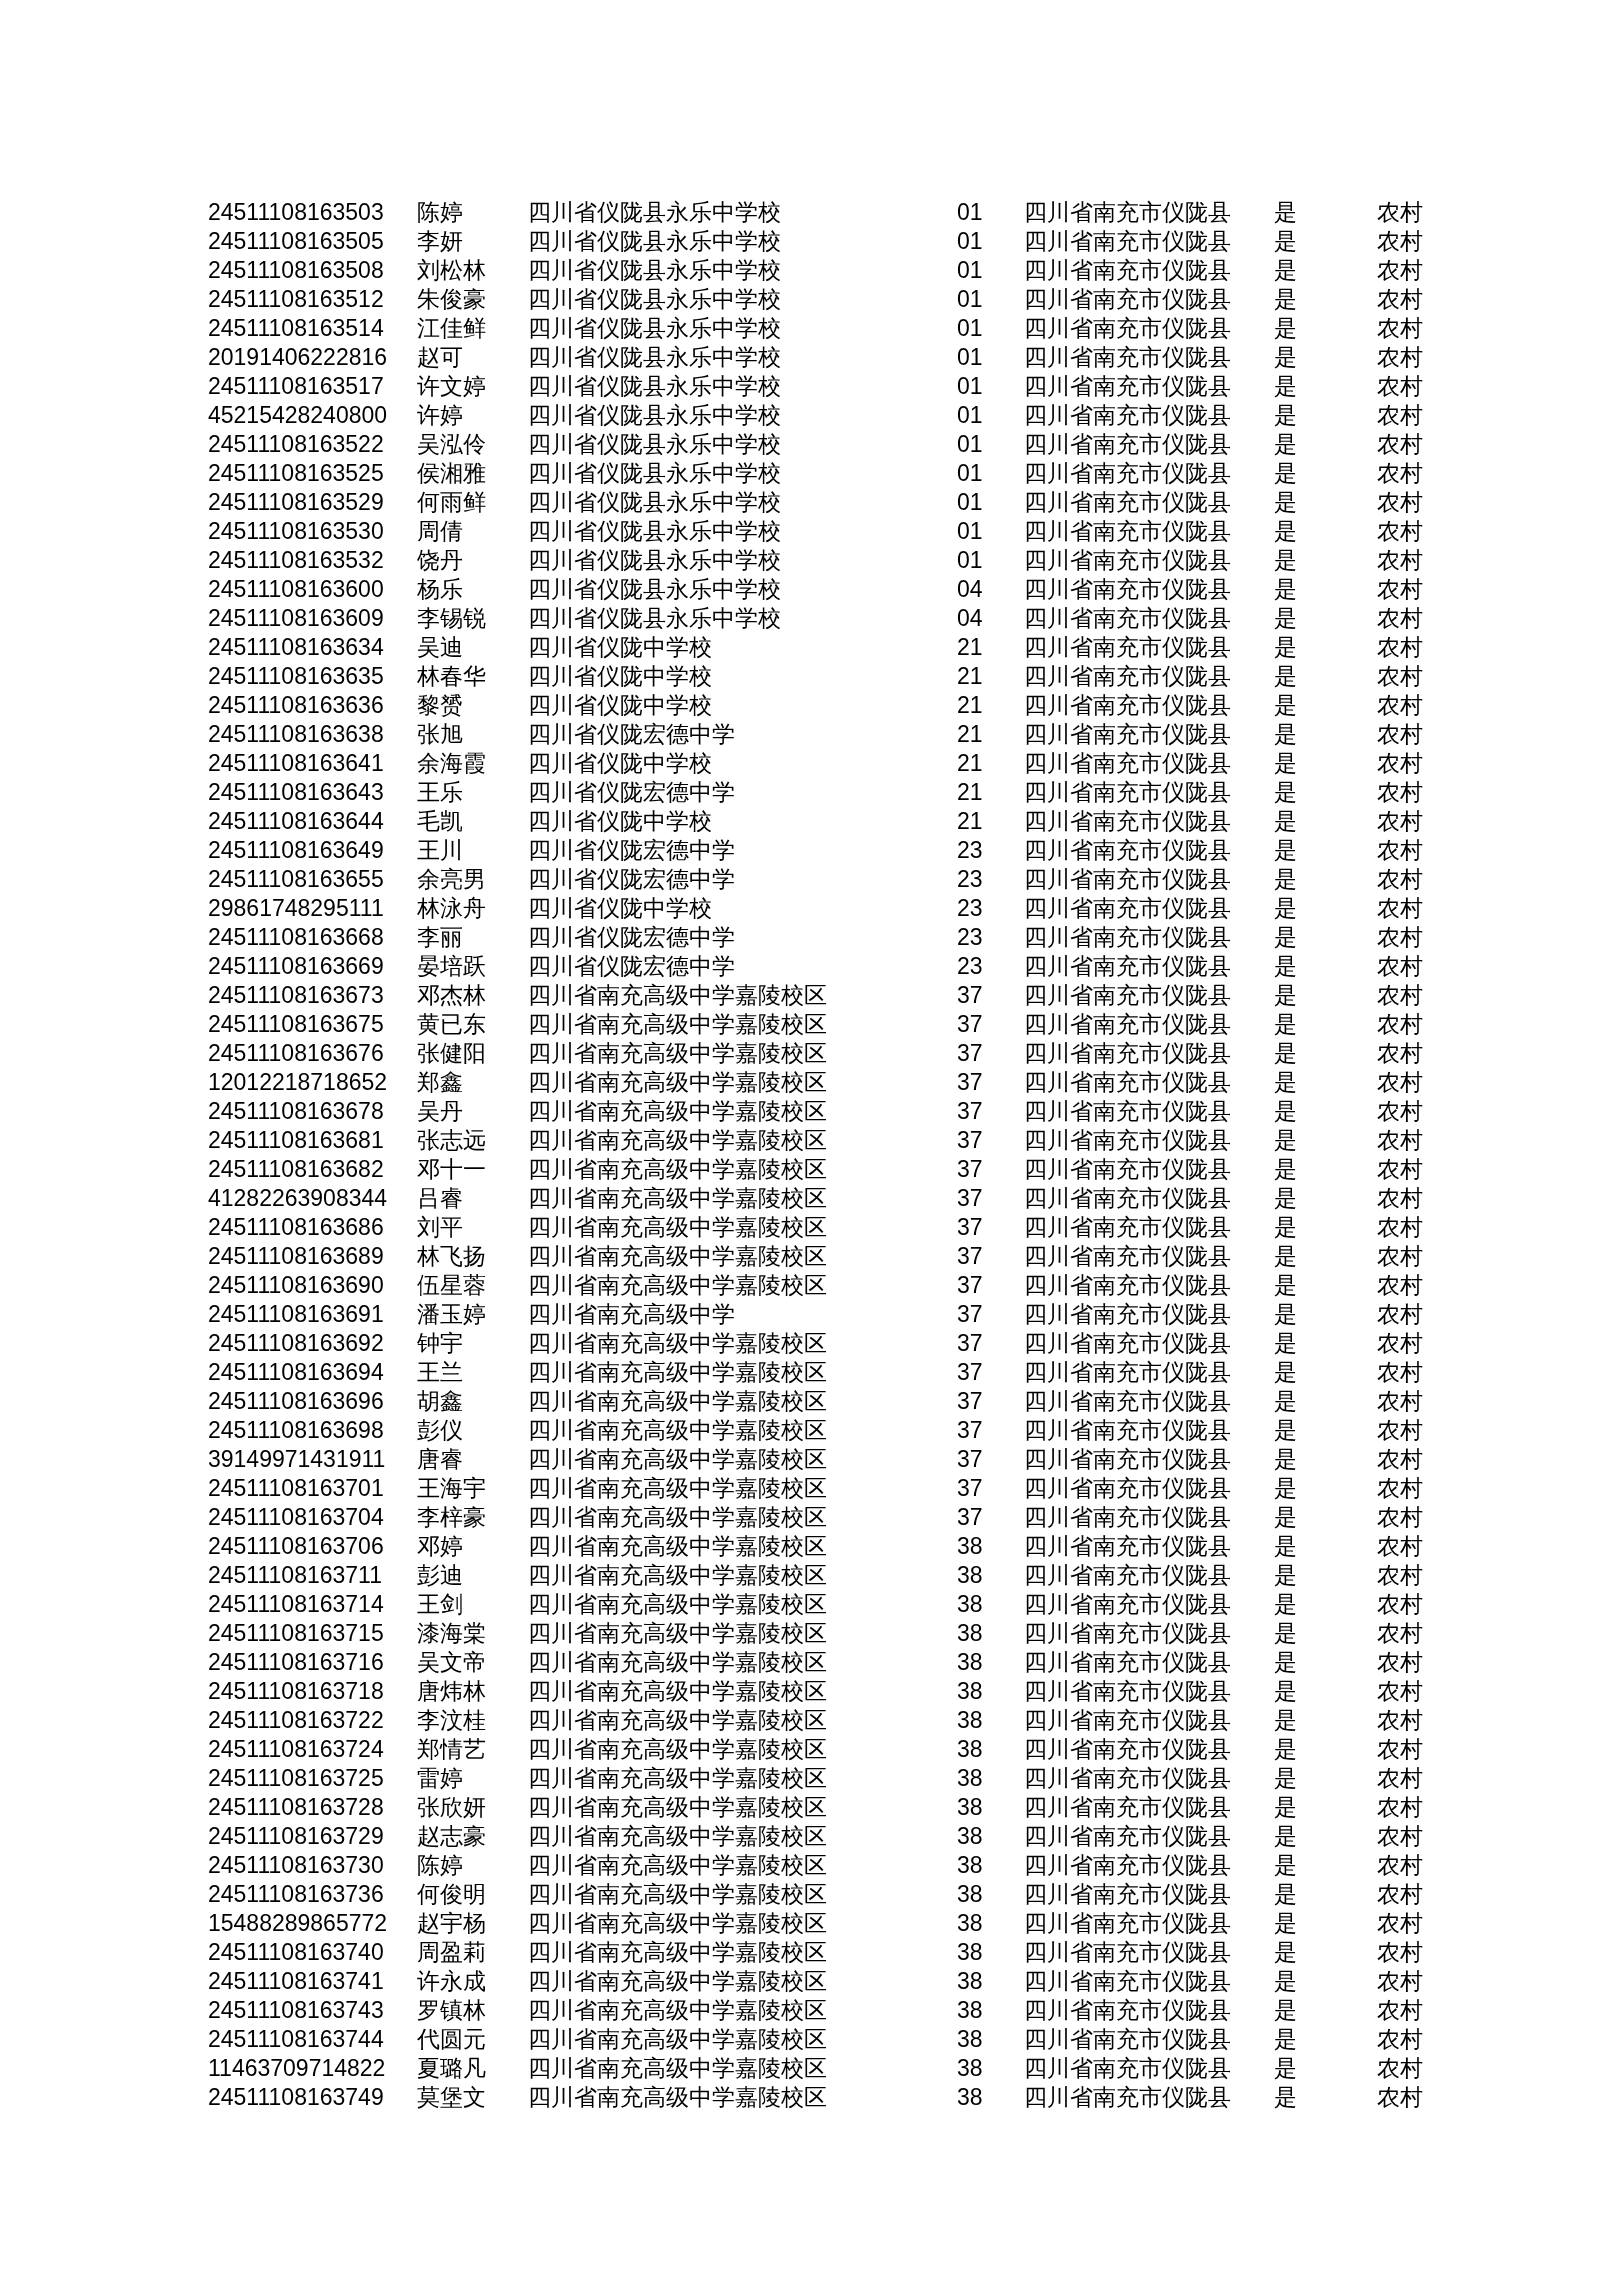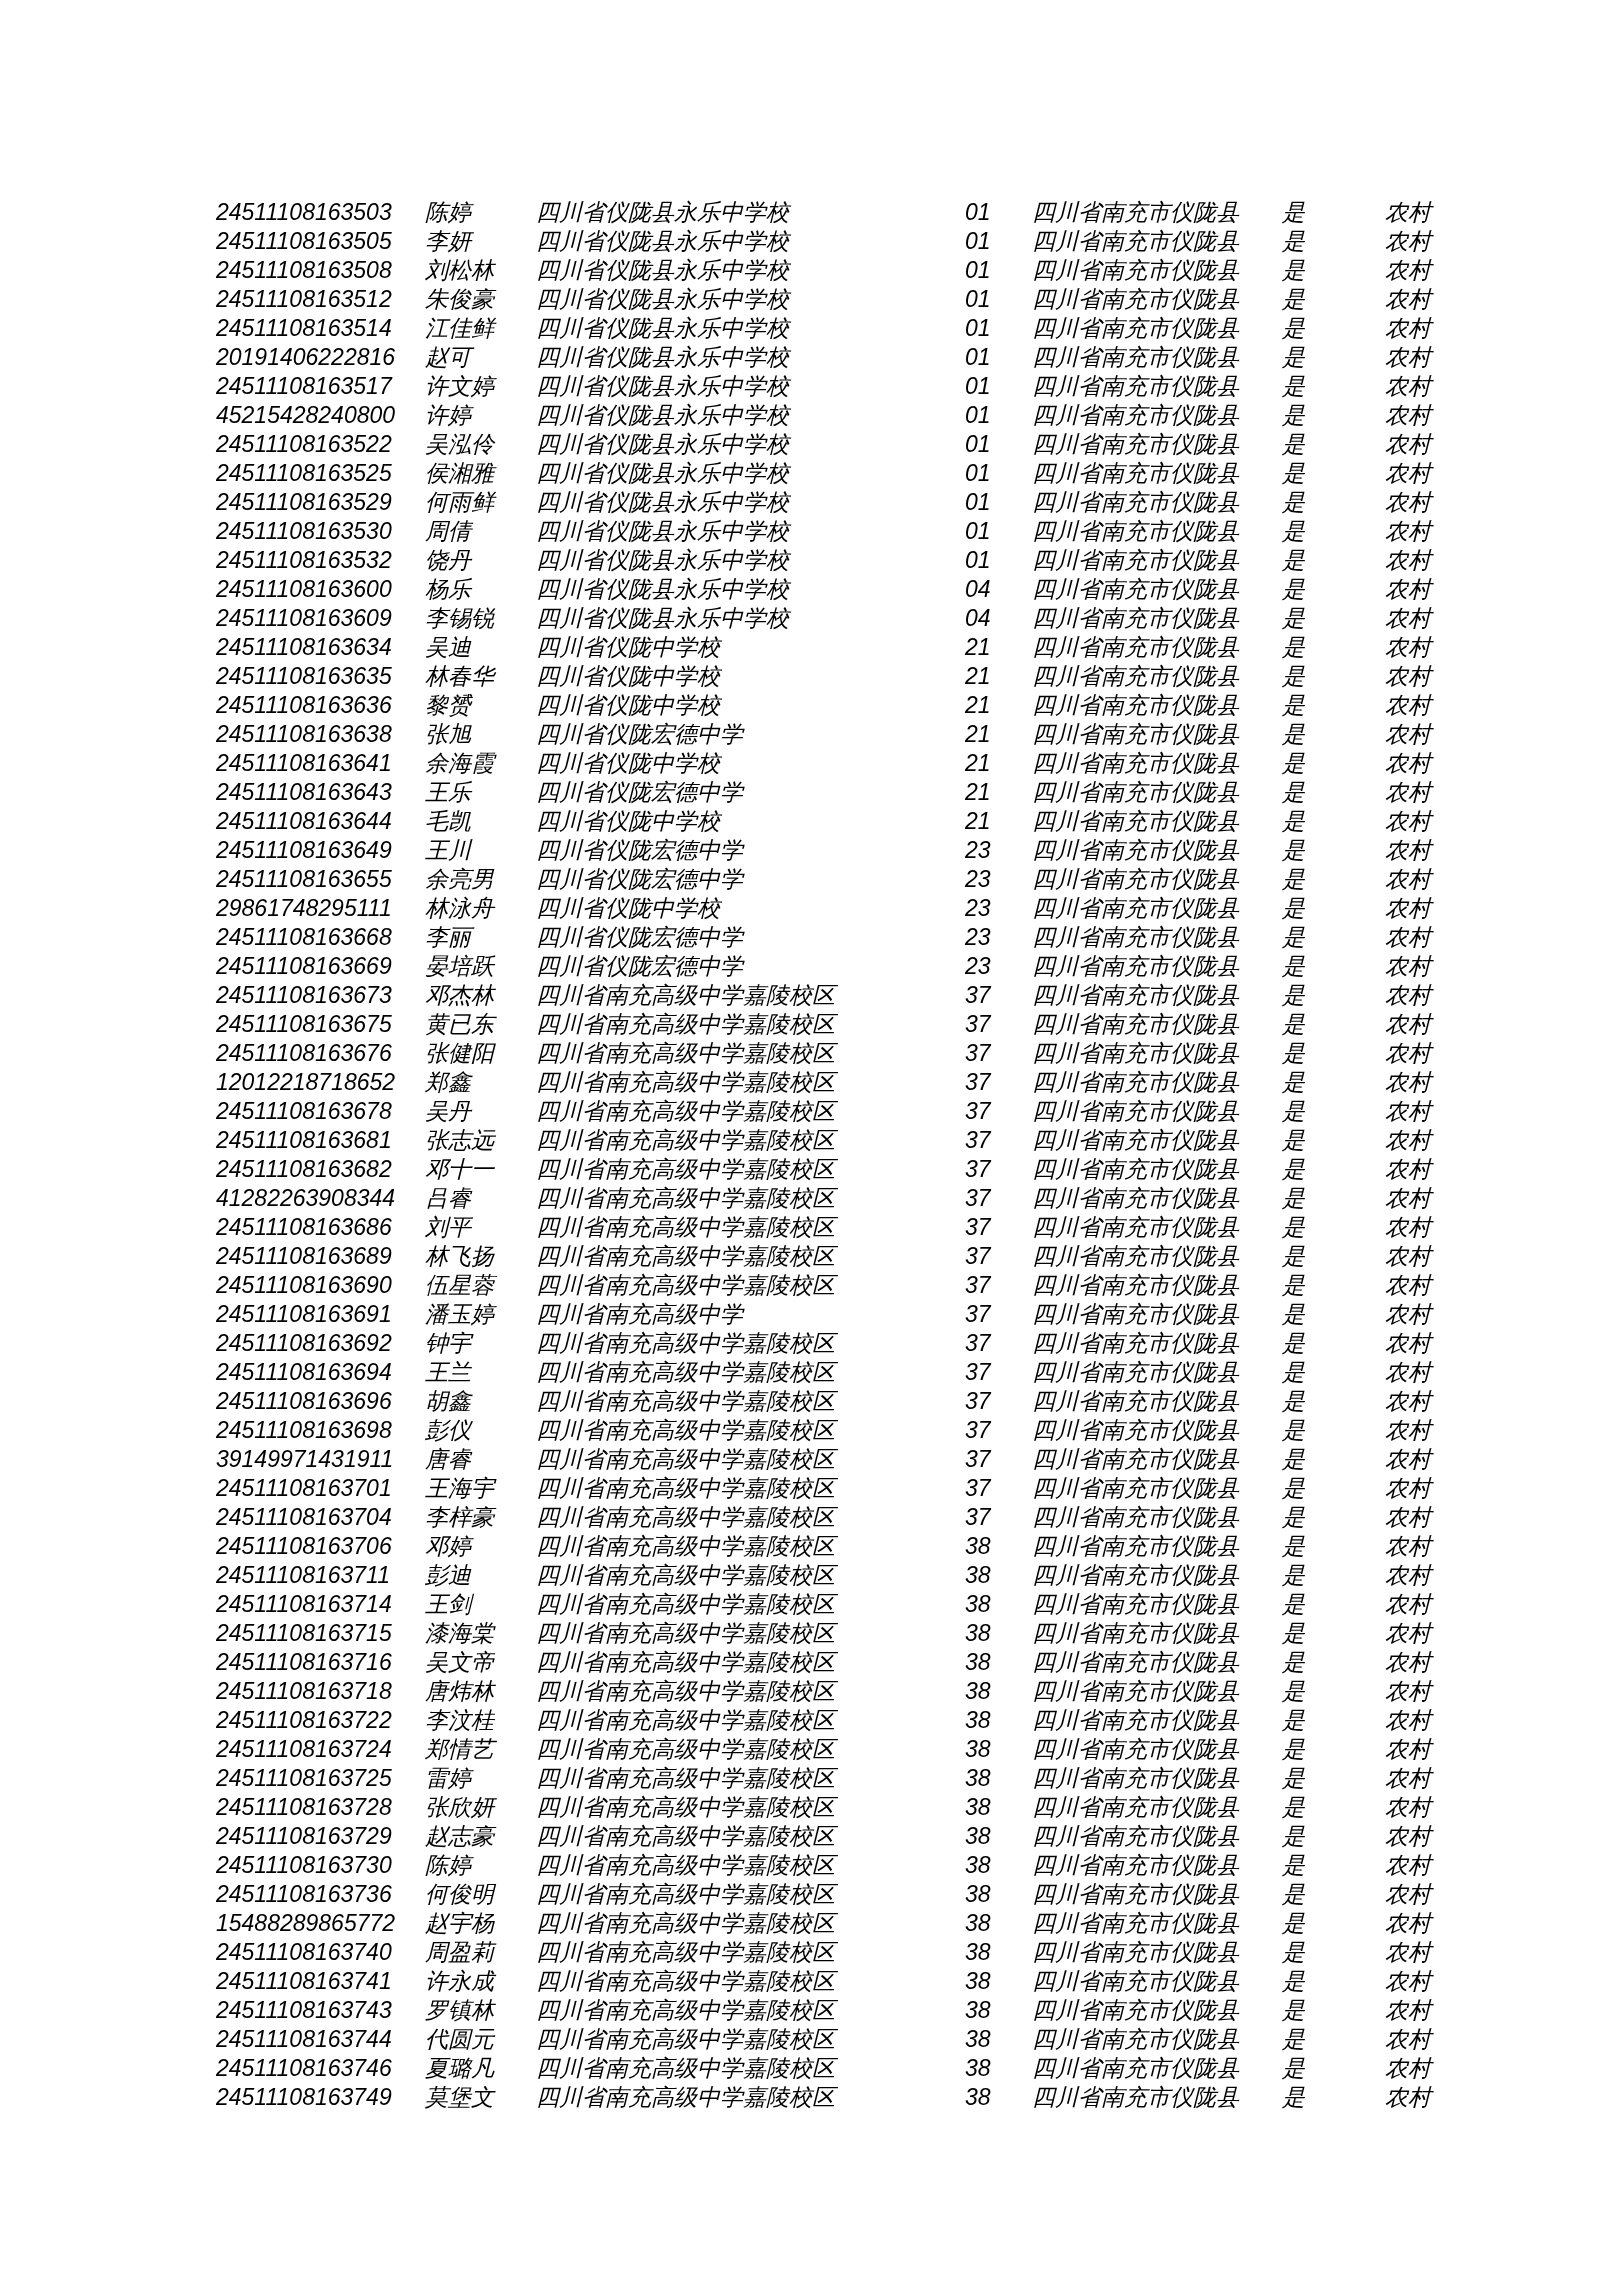--- a/index.html
+++ b/index.html
@@ -16,23 +16,22 @@
     color: #000000;
   }
   .page {
     position: absolute;
     inset: 0;
     background: #ffffff;
   }
   .table {
     position: absolute;
     top: 198px;
-    left: 16px;
+    left: 8px;
     right: 0;
-    font-style: italic;
   }
   .row {
     display: grid;
     grid-template-columns: 209px 111px 429px 67px 250px 103px auto;
     padding-left: 200px;
     height: 29px;
     line-height: 29px;
     font-size: 23px;
     white-space: nowrap;
   }
@@ -680,21 +679,21 @@
     <span class="cell">24511108163744</span>
     <span class="cell">代圆元</span>
     <span class="cell">四川省南充高级中学嘉陵校区</span>
     <span class="cell">38</span>
     <span class="cell">四川省南充市仪陇县</span>
     <span class="cell">是</span>
     <span class="cell">农村</span>
   </div>
 
   <div class="row">
-    <span class="cell">24511108163746</span>
+    <span class="cell">11463709714822</span>
     <span class="cell">夏璐凡</span>
     <span class="cell">四川省南充高级中学嘉陵校区</span>
     <span class="cell">38</span>
     <span class="cell">四川省南充市仪陇县</span>
     <span class="cell">是</span>
     <span class="cell">农村</span>
   </div>
 
   <div class="row">
     <span class="cell">24511108163749</span>

